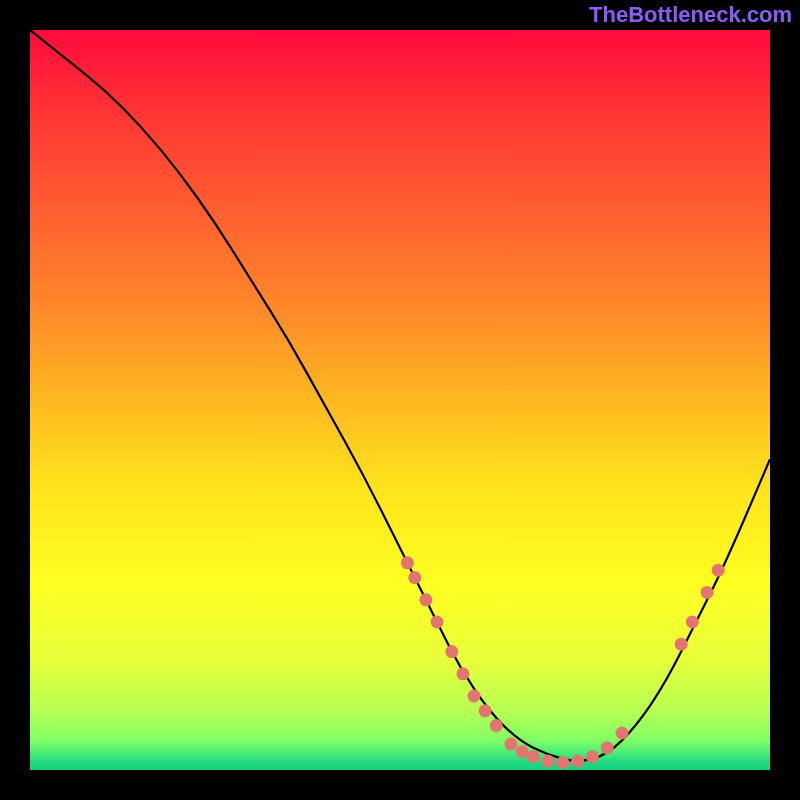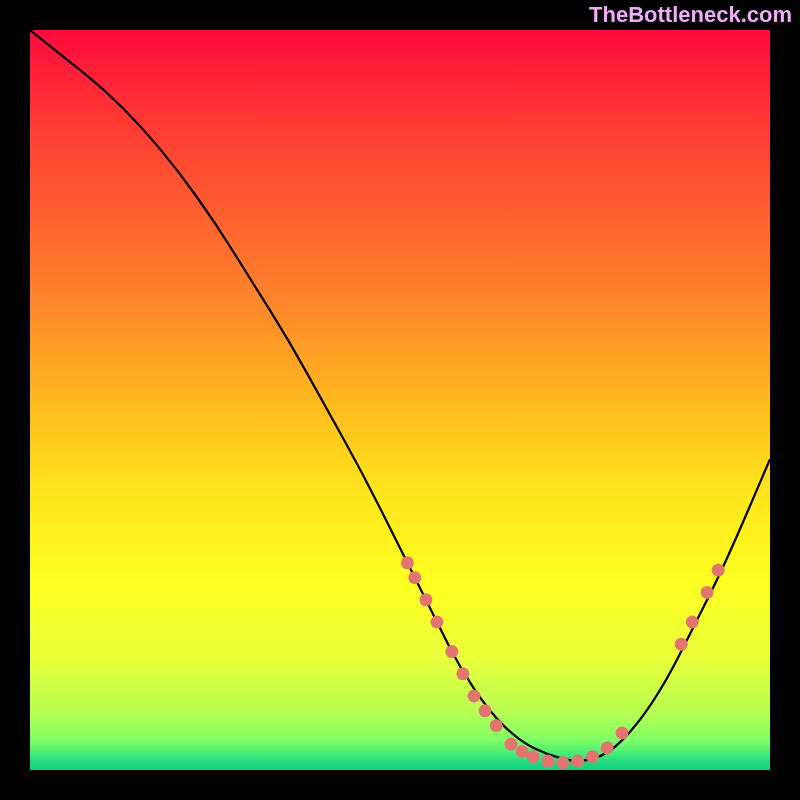--- a/index.html
+++ b/index.html
@@ -11,21 +11,21 @@
   .chart-container {
     width: 800px;
     height: 800px;
     position: relative;
     background: #000;
   }
   .watermark {
     position: absolute;
     top: 2px;
     right: 8px;
-    color: #f0abfc;
+    color: #8b5cf6;
     font-size: 22px;
     font-weight: bold;
     z-index: 10;
   }
   .plot-area {
     position: absolute;
     left: 30px;
     top: 30px;
     width: 740px;
     height: 740px;

